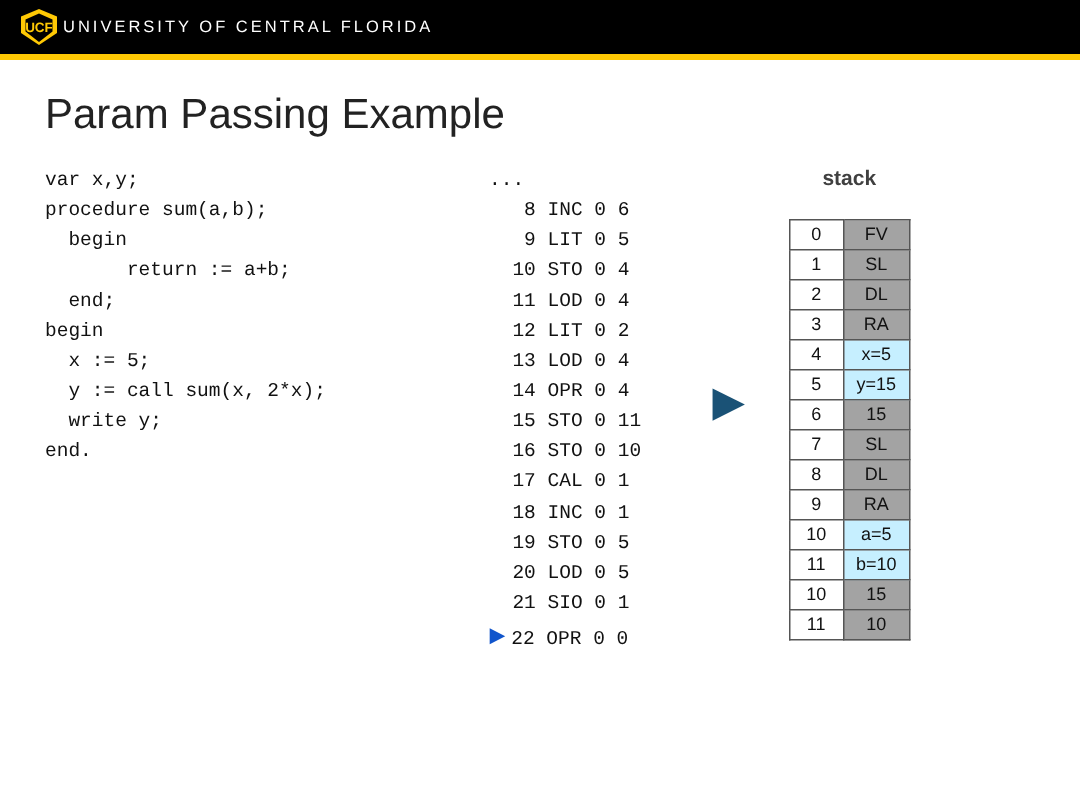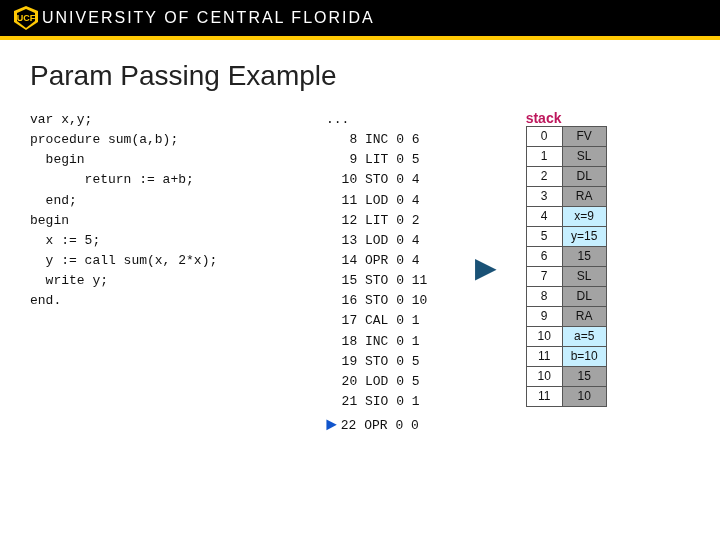--- a/index.html
+++ b/index.html
@@ -22,21 +22,21 @@
       gap: 2px;
     }
 
     .ucf-logo-shield {
       width: 28px;
       height: 28px;
     }
 
     .ucf-text {
       color: #ffffff;
-      font-size: 16px;
+      font-size: 11px;
       letter-spacing: 2px;
       font-weight: 500;
     }
 
     .header-gold-bar {
       background: #FFC904;
       height: 4px;
     }
 
     
@@ -92,23 +92,23 @@
     }
 
     
     .stack-area {
       margin-left: 10px;
     }
 
     .stack-header {
       font-size: 14px;
       font-weight: bold;
-      color: #be185d;
-      text-align: left;
-      margin-bottom: 0;
+      color: #404040;
+      text-align: center;
+      margin-bottom: 20px;
     }
 
     .stack-table {
       border-collapse: collapse;
       font-size: 12px;
       font-family: Arial, sans-serif;
     }
 
     .stack-table td {
       border: 1px solid #555;
@@ -225,21 +225,21 @@
               <tr>
                 <td class="row-num">2</td>
                 <td class="row-val">DL</td>
               </tr>
               <tr>
                 <td class="row-num">3</td>
                 <td class="row-val">RA</td>
               </tr>
               <tr>
                 <td class="row-num">4</td>
-                <td class="row-val highlight-blue">x=9</td>
+                <td class="row-val highlight-blue">x=5</td>
               </tr>
               <tr>
                 <td class="row-num">5</td>
                 <td class="row-val highlight-blue">y=15</td>
               </tr>
               <tr>
                 <td class="row-num">6</td>
                 <td class="row-val">15</td>
               </tr>
               <tr>

